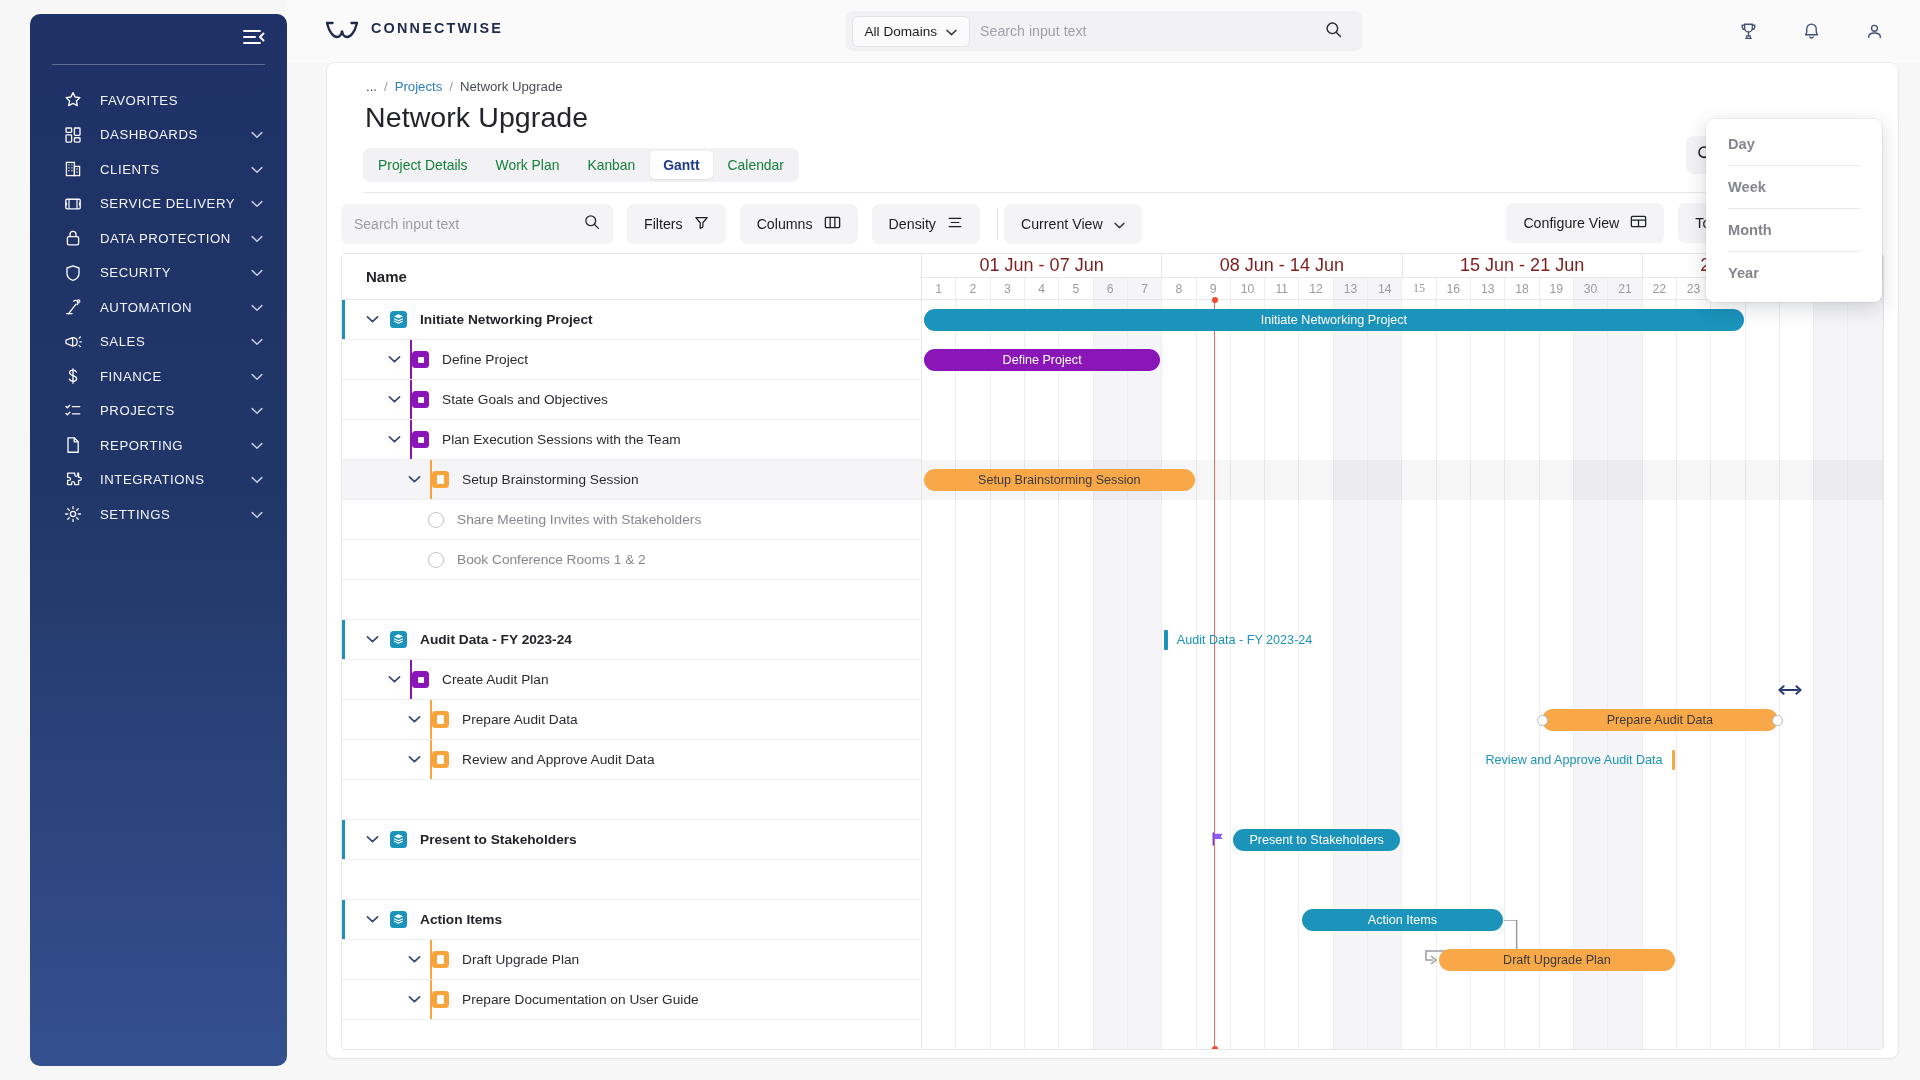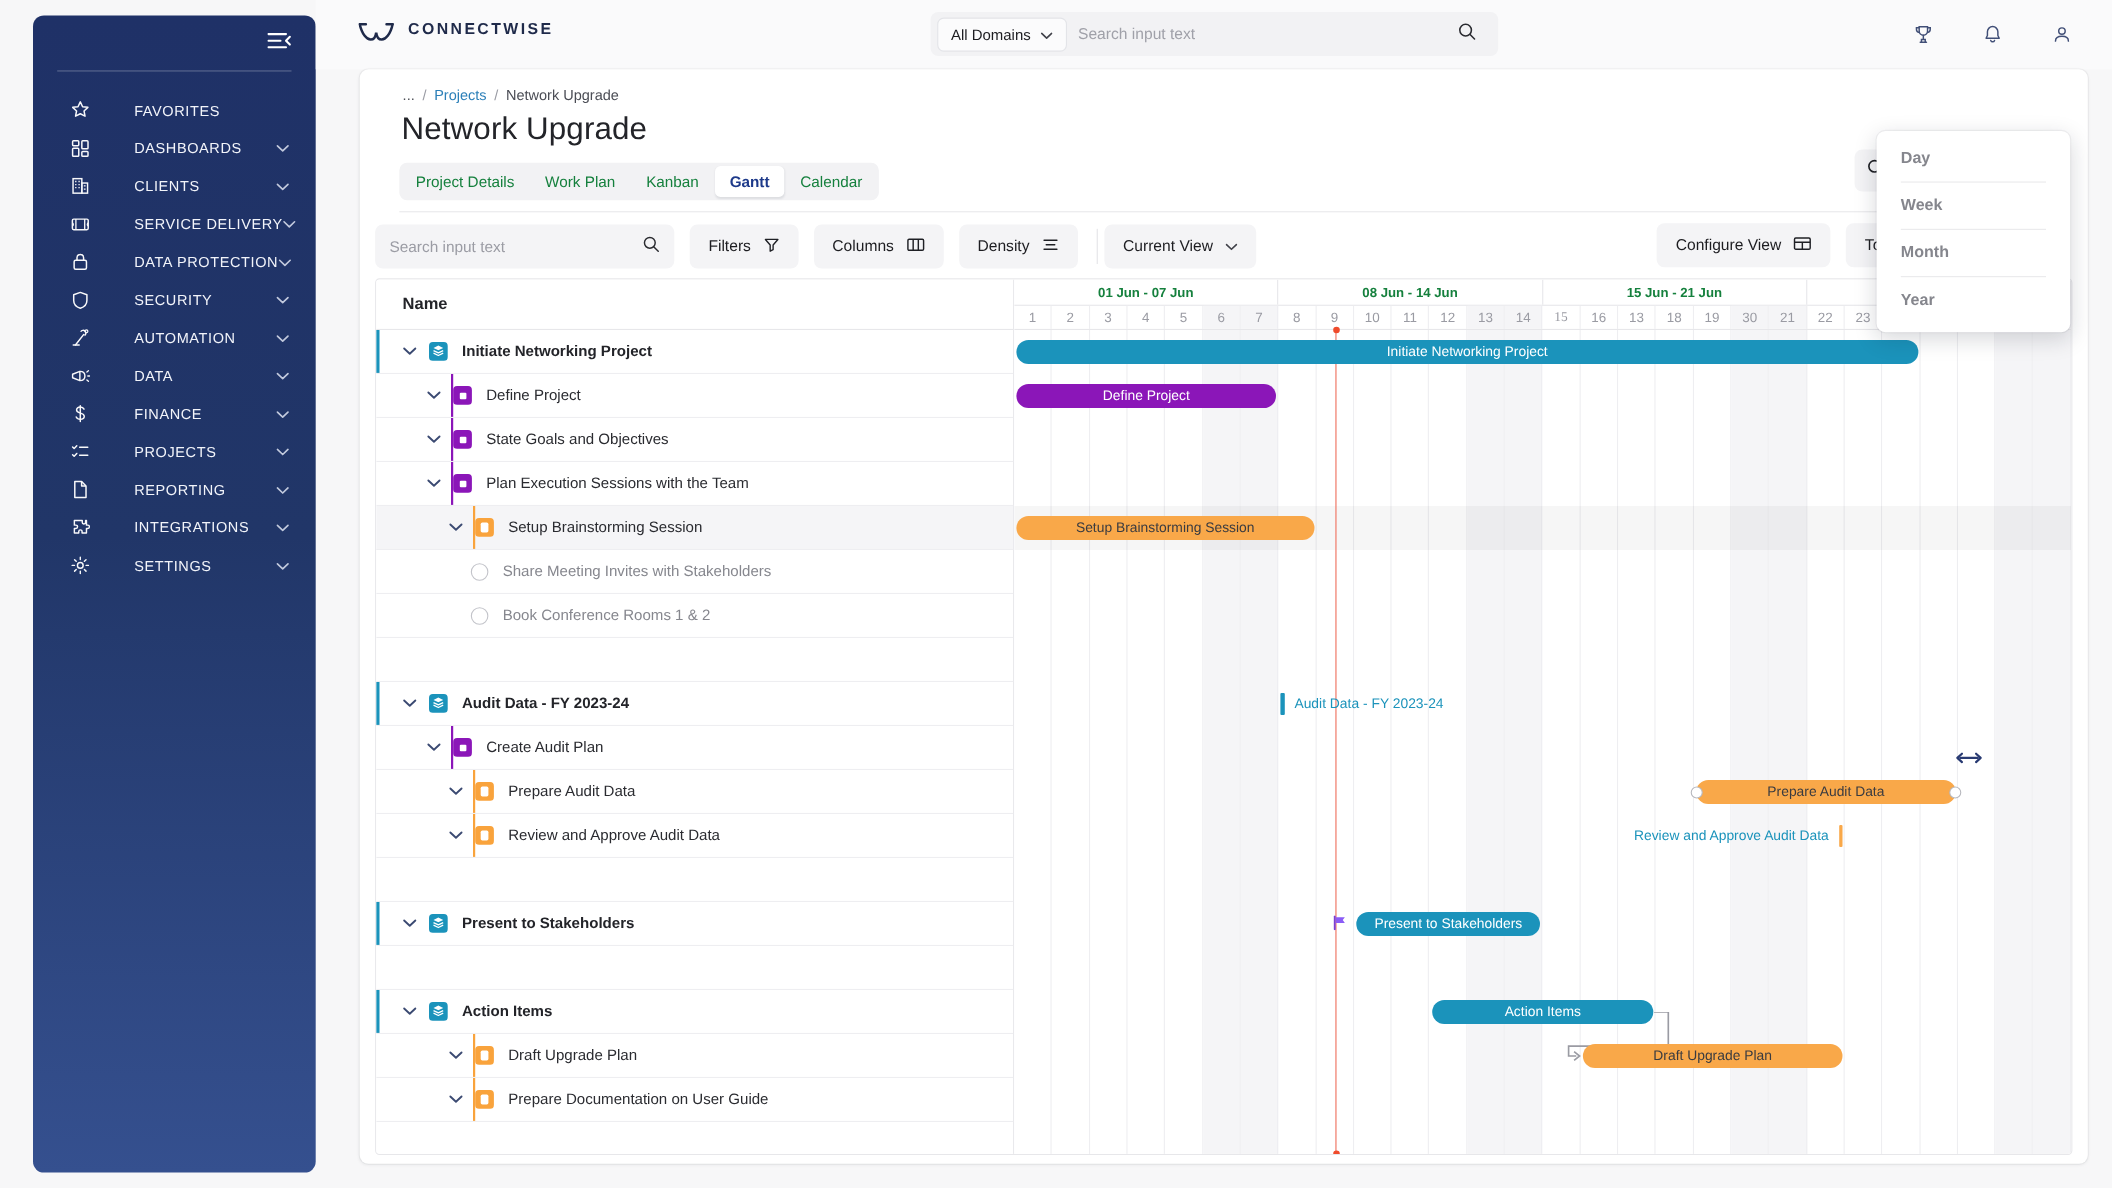--- a/index.html
+++ b/index.html
@@ -35,21 +35,21 @@
     font-size: 13.2px; letter-spacing: .55px;
     color: #f2f4fa;
     cursor: pointer;
     margin-bottom: 0.5px;
   }
   .nav-item .nav-ico {
     width: 22px; height: 18px; margin-right: 14px;
     display: flex; align-items: center; justify-content: flex-start;
     flex: 0 0 auto; opacity: .97;
   }
-  .nav-item .nav-label { flex: 1 1 auto; white-space: nowrap; margin-left: 22px; }
+  .nav-item .nav-label { flex: 1 1 auto; white-space: nowrap; }
   .nav-item .nav-caret { flex: 0 0 auto; opacity: .85; }
 
   
   #topbar {
     position: absolute; left: 287px; top: 0; right: 0; height: 63px;
     background: #fafafb;
     display: flex; align-items: center;
   }
   #logo-wrap { display: flex; align-items: flex-start; margin-left: 39px; }
   #logo-text {
@@ -208,21 +208,21 @@
     border: 1.6px solid #c3c4ca; flex: 0 0 auto;
   }
 
   
   #grid-right { flex: 1 1 auto; position: relative; overflow: hidden; background: #fff; }
   #tl-head-weeks {
     height: 24px; display: flex; border-bottom: 1px solid #e7e7ea;
   }
   .wk-cell {
     display: flex; align-items: center; justify-content: center;
-    font-size: 12px; font-weight: 700; color: #15803d;
+    font-size: 18px; font-weight: 400; color: #7f1d1d;
     border-right: 1px solid #e7e7ea;
   }
   #tl-head-days { height: 22px; display: flex; border-bottom: 1px solid #e7e7ea; }
   .day-cell {
     flex: 0 0 auto; display: flex; align-items: center; justify-content: center;
     font-size: 12.2px; color: #9a9ba3; border-right: 1px solid #eeeef1;
   }
   .day-cell.we { background: #f5f5f7; }
   #tl-body { position: absolute; left:0; right:0; top: 46px; bottom: 0; }
   #tl-cols { position: absolute; inset: 0; display: flex; }
@@ -372,21 +372,21 @@
           </svg></span>
       </div>
       <div class="nav-item">
         <span class="nav-ico">
           <svg width="18" height="18" viewBox="0 0 18 18" fill="none">
             <path d="M2 7.2v3.2l6.6 2.6V4.6L2 7.2Z" stroke="#fff" stroke-width="1.3" stroke-linejoin="round"></path>
             <path d="M8.6 4.6c2.8 0 4.6 1.6 4.6 4.2s-1.8 4.2-4.6 4.2" stroke="#fff" stroke-width="1.3"></path>
             <path d="M15 5.2l1.4-1.2M15.8 8.8h1.6M15 12.4l1.4 1.2" stroke="#fff" stroke-width="1.2" stroke-linecap="round"></path>
           </svg>
         </span>
-        <span class="nav-label">DATA</span>
+        <span class="nav-label">SALES</span>
         <span class="nav-caret"><svg width="12" height="8" viewBox="0 0 12 8" fill="none">
             <path d="M1.2 1.6 6 6.2l4.8-4.6" stroke="#dfe4f2" stroke-width="1.5" stroke-linecap="round" stroke-linejoin="round"></path>
           </svg></span>
       </div>
       <div class="nav-item">
         <span class="nav-ico">
           <svg width="18" height="18" viewBox="0 0 18 18" fill="none">
             <path d="M9 1.8v14.4" stroke="#fff" stroke-width="1.35" stroke-linecap="round"></path>
             <path d="M12.4 5c-.6-1.2-1.9-1.9-3.4-1.9-2 0-3.4 1-3.4 2.6 0 3.6 7 2.1 7 5.7 0 1.7-1.5 2.8-3.6 2.8-1.7 0-3.1-.8-3.7-2.1" stroke="#fff" stroke-width="1.35" stroke-linecap="round"></path>
           </svg>

